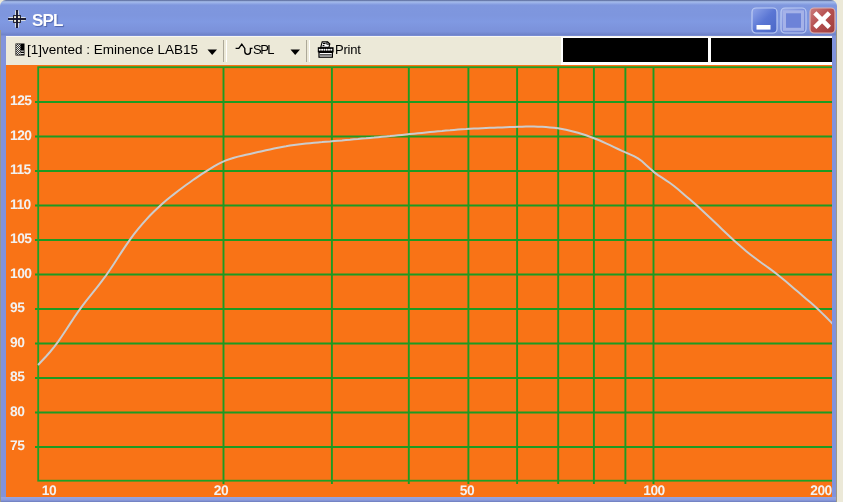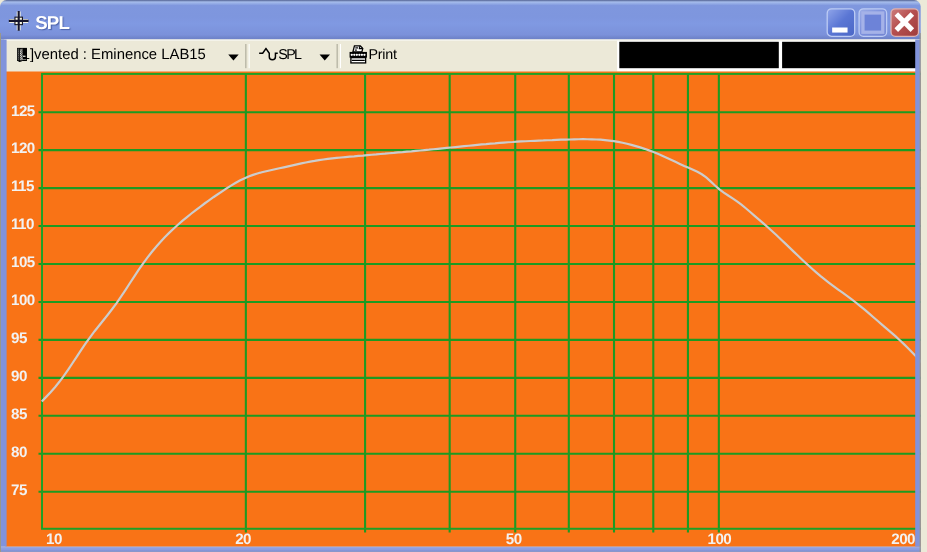--- a/index.html
+++ b/index.html
@@ -78,21 +78,21 @@
         <rect width="2" height="2" fill="#3a3a3a"></rect>
             <rect width="1" height="1" fill="#e8e8e0"></rect>
             <rect x="1" y="1" width="1" height="1" fill="#e8e8e0"></rect>
       </pattern>
         </defs>
       <rect x="0.5" y="0.5" width="9" height="12" fill="#000"></rect>
       <rect x="1.2" y="1.2" width="4.3" height="10.6" fill="url(#dith)"></rect>
       <rect x="5.8" y="7.6" width="3" height="1.1" fill="#e8e8e0"></rect>
       <rect x="5.2" y="10" width="3.6" height="1.1" fill="#e8e8e0"></rect>
     </svg>
-    <span class="txt" style="left:12px;font-size:13.5px;letter-spacing:0">[1]vented : Eminence LAB15</span>
+    <span class="txt" style="left:23px;font-size:13.5px;letter-spacing:0">[1]vented : Eminence LAB15</span>
     <svg width="11" height="8" style="position:absolute;left:203px;top:10.5px">
         <polygon points="0.5,1.5 10,1.5 5.2,7" fill="#000"></polygon>
       </svg>
     <div class="sep" style="left:219px"></div>
     <svg width="18" height="14" style="position:absolute;left:231px;top:6px" viewBox="0 0 18 14">
       <path d="M0.6,5.4 L3.8,5.4 L6.8,1.2 L9.8,5.4 L9.8,8.6 Q9.8,11.4 12.6,11.4 Q15.4,11.4 15.4,8.6 L15.4,5.4 L17.5,5.4" fill="none" stroke="#000" stroke-width="1.35"></path>
     </svg>
     <span class="txt" style="left:249px;letter-spacing:-1.5px">SPL</span>
     <svg width="11" height="8" style="position:absolute;left:286px;top:10.5px">
         <polygon points="0.5,1.5 10,1.5 5.2,7" fill="#000"></polygon>

